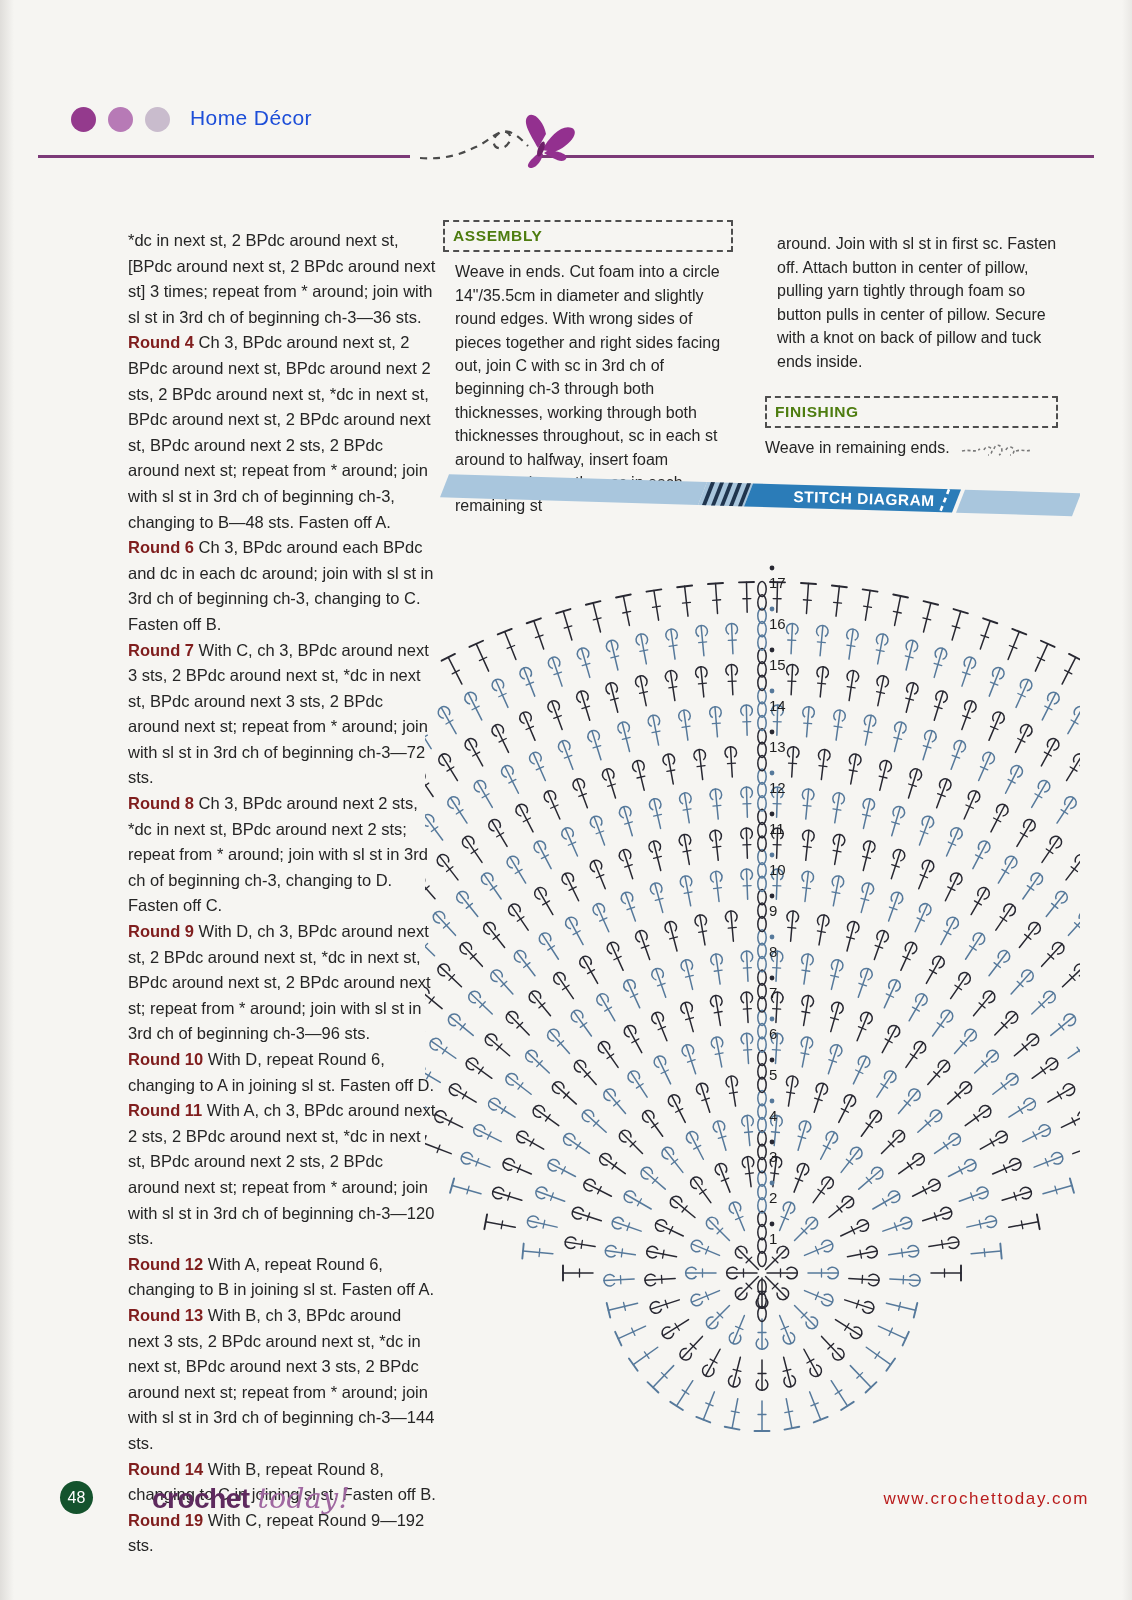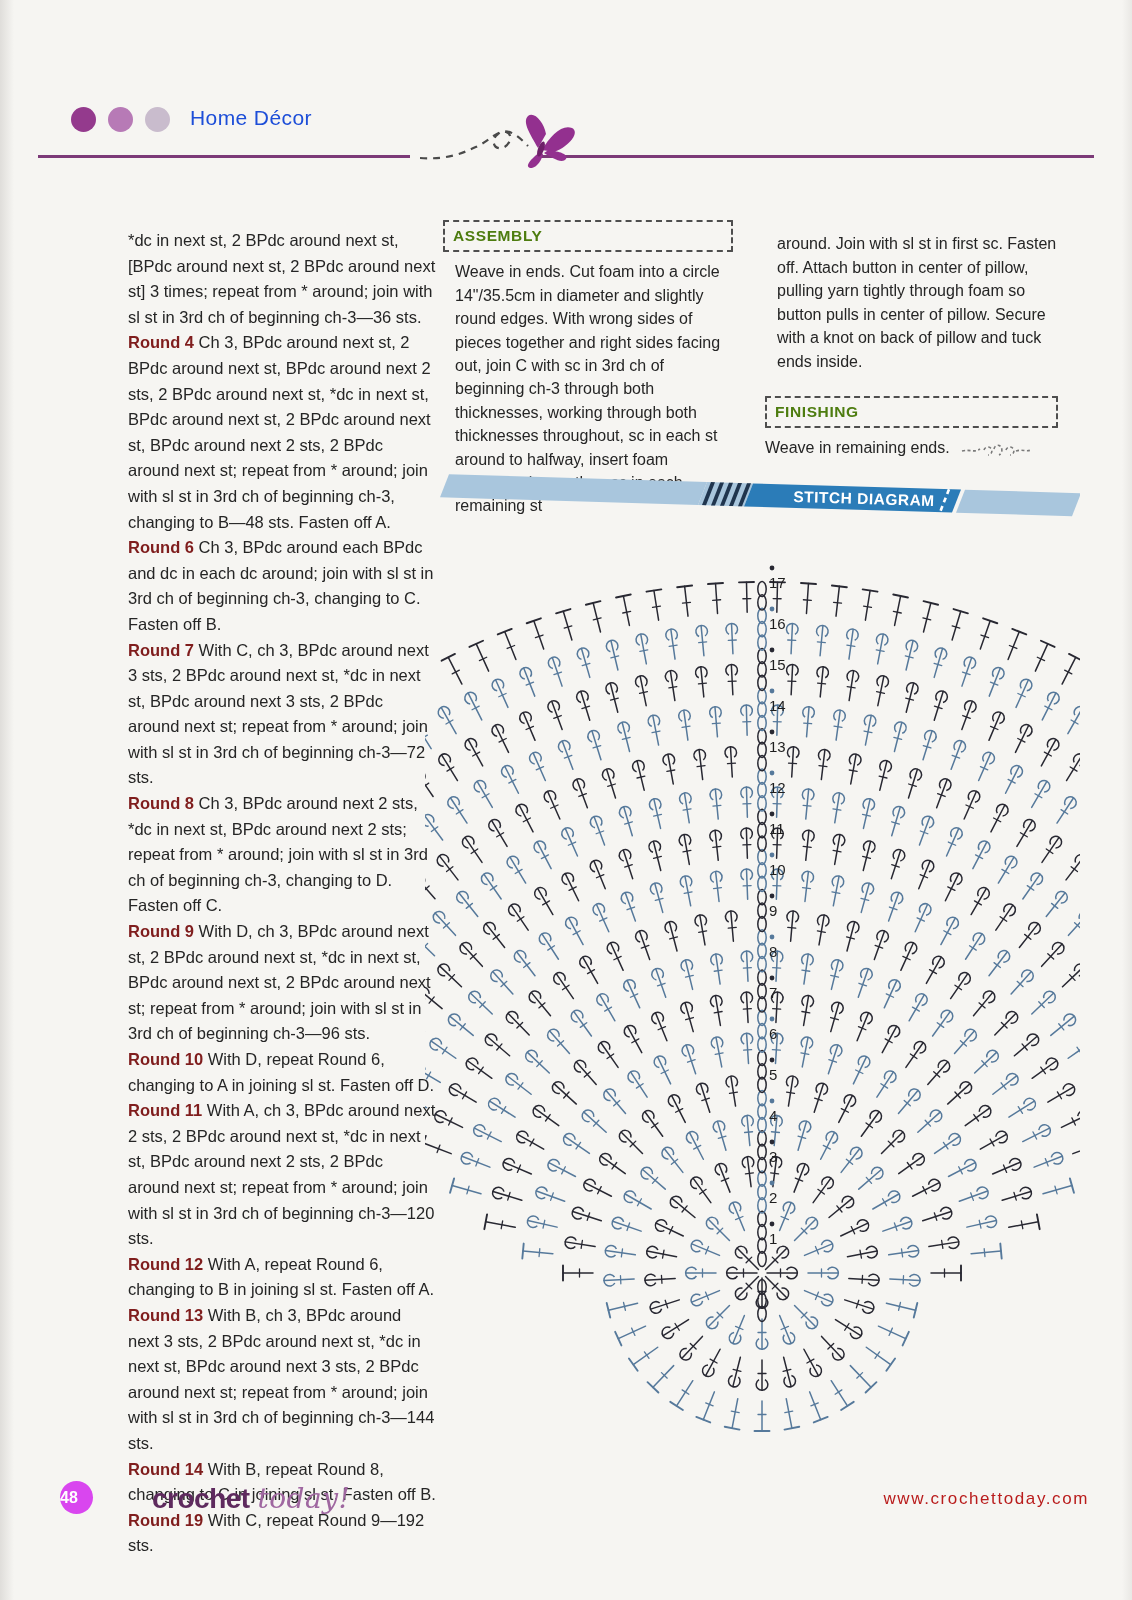--- a/index.html
+++ b/index.html
@@ -39,22 +39,22 @@
   
   #banner{position:absolute;left:432px;top:466px;width:648px;height:54px;}
   #banner text{font-weight:bold;font-size:15.5px;letter-spacing:.5px;fill:#ffffff;font-family:"Liberation Sans",sans-serif;}
 
   
   #diagram{position:absolute;left:425px;top:533px;width:655px;height:950px;}
   #diagram text{font-family:"Liberation Sans",sans-serif;}
 
   
   .page-badge{position:absolute;left:60px;top:1481px;width:33px;height:33px;border-radius:50%;
-    background:#d946ef;color:#fff;font-weight:bold;font-size:16px;
-    display:flex;align-items:center;justify-content:flex-start;}
+    background:#14532d;color:#fff;font-weight:normal;font-size:16px;
+    display:flex;align-items:center;justify-content:center;}
   .brand{position:absolute;left:104px;top:1482px;font-size:28px;margin-left:48px;}
   .brand .w1{font-weight:bold;color:#5e2a5e;letter-spacing:-.5px;}
   .brand .w2{font-family:"DejaVu Serif",serif;font-style:italic;color:#9f67a0;letter-spacing:.5px;}
   .website{position:absolute;right:43px;top:1489px;font-size:17px;color:#b91c1c;letter-spacing:1.6px;}
 </style>
 </head>
 <body>
 
 <div class="hdr-dot" style="left:71px;background:#943a8d;"></div>
 <div class="hdr-dot" style="left:108px;background:#b77ab6;"></div>

